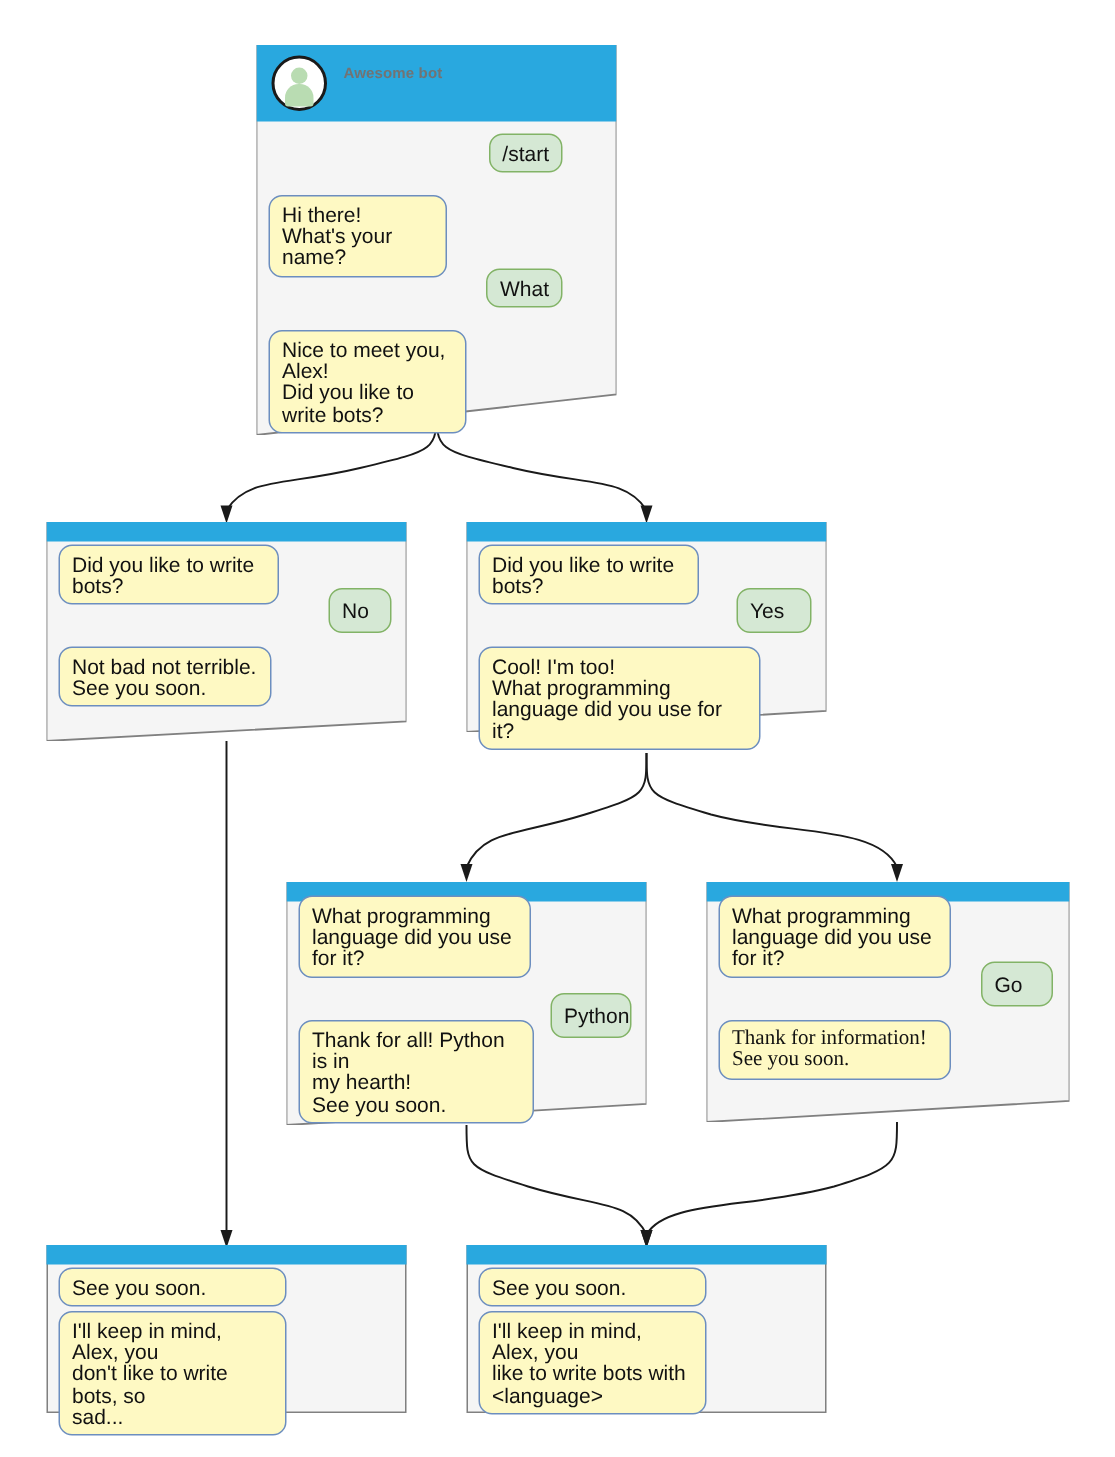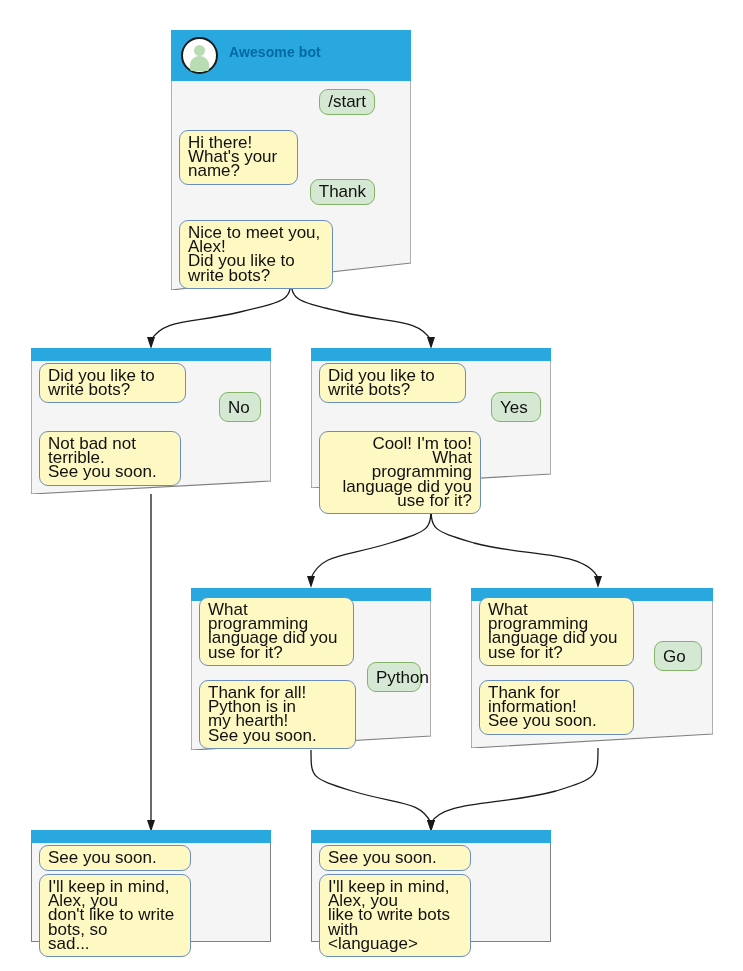--- a/index.html
+++ b/index.html
@@ -28,27 +28,27 @@
   }
   .avatar .head{
     position:absolute;left:50%;top:6px;width:11px;height:11px;margin-left:-5.5px;
     border-radius:50%;background:#b9dcb2;
   }
   .avatar .torso{
     position:absolute;left:50%;top:17px;width:19px;height:15px;margin-left:-9.5px;
     border-radius:9px 9px 2px 2px;background:#b9dcb2;
   }
   .bot-title{
-    position:absolute;left:58px;top:14px;color:#0369a1;
-    font-size:14px;font-weight:bold;letter-spacing:0.1px;white-space:nowrap;
+    position:absolute;left:58px;top:14px;color:#737373;
+    font-size:10px;font-weight:bold;letter-spacing:0.1px;white-space:nowrap;
   }
 
   .bubble{
     position:absolute;box-sizing:border-box;border-radius:9px;
-    font-size:17px;line-height:14.2px;color:#111111;
+    font-size:14px;line-height:14.2px;color:#111111;
     padding:5px 8px;white-space:pre-line;
   }
   .bubble.bot{background:#fef9c3;border:1px solid #6c8ebf;left:8px;}
   .bubble.user{background:#d5e8d4;border:1px solid #82b366;}
 
   .edges path{fill:none;stroke:#1a1a1a;stroke-width:1.3;}
   .edges polygon{fill:#1a1a1a;stroke:none;}
 </style>
 </head>
 <body>
@@ -88,22 +88,22 @@
 
     <div class="avatar">
       <div class="head"></div>
       <div class="torso"></div>
     </div>
     <div class="bot-title">Awesome bot</div>
 
     <div class="bubble user" style="right:36px;top:59px;">/start</div>
     <div class="bubble bot" style="top:100px;width:119px;">Hi there!
 What's your name?</div>
-    <div class="bubble user" style="right:36px;top:149px;">Thank</div>
-    <div class="bubble bot" style="top:190px;width:154px;">Nice to meet you, Alex!
+    <div class="bubble user" style="right:36px;top:149px;">What</div>
+    <div class="bubble bot" style="top:190px;width:132px;">Nice to meet you, Alex!
 Did you like to write bots?</div>
   </div>
 
   <div class="node" style="left:31px;top:348px;width:240px;height:146px;">
     <svg class="clip" viewBox="0 0 240 146" preserveAspectRatio="none">
       <polygon points="0,0 240,0 240,133 0,146" fill="#f5f5f5" stroke="#808080" stroke-width="1.2"></polygon>
       <polygon points="0,0 240,0 240,13 0,13" fill="#29a8df" stroke="none"></polygon>
     </svg>
     <div class="bubble bot" style="top:15px;width:147px;">Did you like to write bots?</div>
     <div class="bubble user" style="right:10px;top:44px;width:42px;height:30px;line-height:19px;">No</div>
@@ -111,21 +111,21 @@
 See you soon.</div>
   </div>
 
   <div class="node" style="left:311px;top:348px;width:240px;height:140px;">
     <svg class="clip" viewBox="0 0 240 140" preserveAspectRatio="none">
       <polygon points="0,0 240,0 240,126 0,140" fill="#f5f5f5" stroke="#808080" stroke-width="1.2"></polygon>
       <polygon points="0,0 240,0 240,13 0,13" fill="#29a8df" stroke="none"></polygon>
     </svg>
     <div class="bubble bot" style="top:15px;width:147px;">Did you like to write bots?</div>
     <div class="bubble user" style="right:10px;top:44px;width:50px;height:30px;line-height:19px;">Yes</div>
-    <div class="bubble bot" style="top:83px;width:162px;text-align:right;">Cool! I'm too!
+    <div class="bubble bot" style="top:83px;width:188px;">Cool! I'm too!
 What programming
 language did you use for it?</div>
   </div>
 
   <div class="node" style="left:191px;top:588px;width:240px;height:162px;">
     <svg class="clip" viewBox="0 0 240 162" preserveAspectRatio="none">
       <polygon points="0,0 240,0 240,148 0,162" fill="#f5f5f5" stroke="#808080" stroke-width="1.2"></polygon>
       <polygon points="0,0 240,0 240,13 0,13" fill="#29a8df" stroke="none"></polygon>
     </svg>
     <div class="bubble bot" style="top:9px;width:155px;">What programming
@@ -137,21 +137,21 @@
   </div>
 
   <div class="node" style="left:471px;top:588px;width:242px;height:160px;">
     <svg class="clip" viewBox="0 0 242 160" preserveAspectRatio="none">
       <polygon points="0,0 242,0 242,146 0,160" fill="#f5f5f5" stroke="#808080" stroke-width="1.2"></polygon>
       <polygon points="0,0 242,0 242,13 0,13" fill="#29a8df" stroke="none"></polygon>
     </svg>
     <div class="bubble bot" style="top:9px;width:155px;">What programming
 language did you use for it?</div>
     <div class="bubble user" style="right:11px;top:53px;width:48px;height:30px;line-height:19px;">Go</div>
-    <div class="bubble bot" style="top:92px;width:155px;">Thank for information!
+    <div class="bubble bot" style="top:92px;width:155px;font-family:Liberation Serif, serif;">Thank for information!
 See you soon.</div>
   </div>
 
   <div class="node" style="left:31px;top:830px;width:240px;height:112px;">
     <div class="shell"></div>
     <div class="titlebar" style="height:13px;"></div>
     <div class="bubble bot" style="top:15px;width:152px;">See you soon.</div>
     <div class="bubble bot" style="top:44px;width:152px;">I'll keep in mind, Alex, you
 don't like to write bots, so
 sad...</div>

